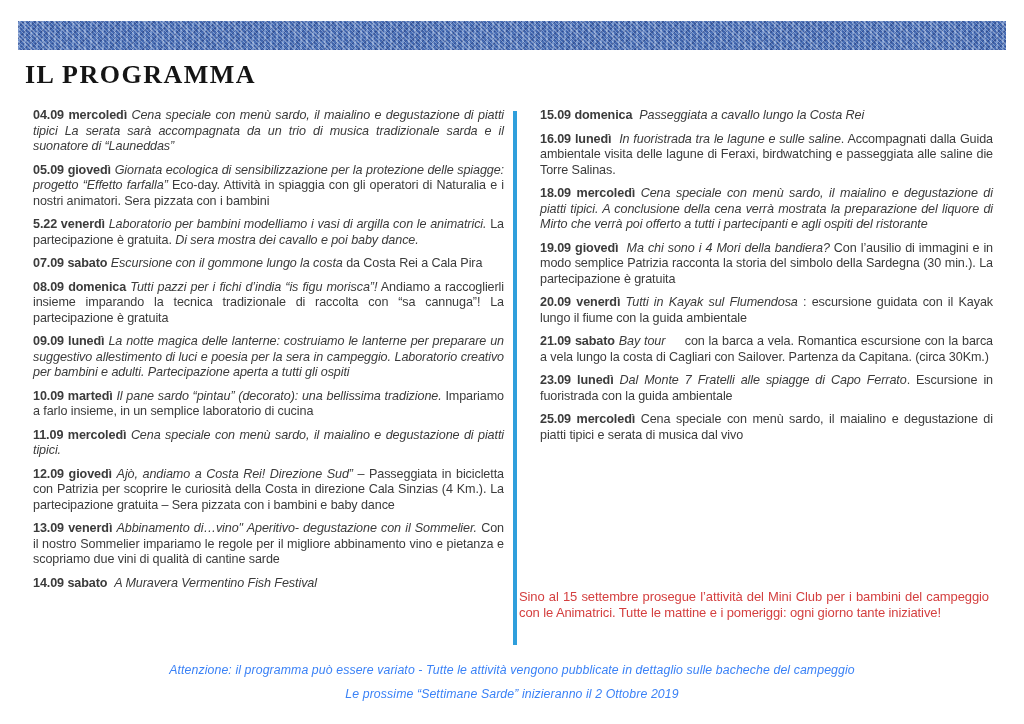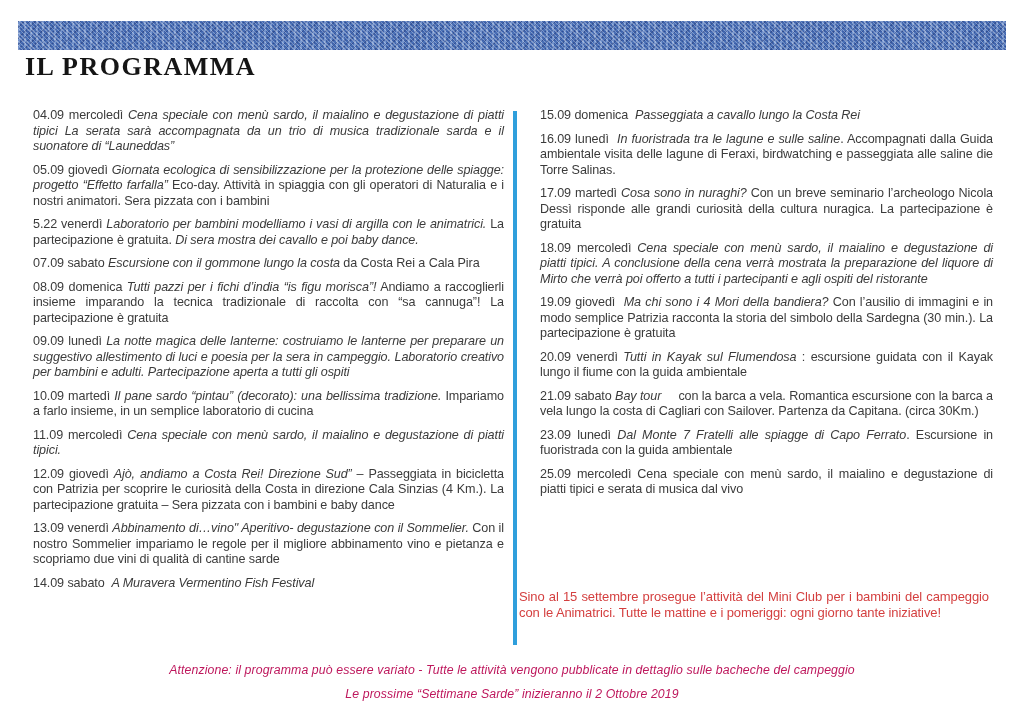--- a/index.html
+++ b/index.html
@@ -11,45 +11,45 @@
   .banner{
     position:absolute; left:18px; top:21px; width:988px; height:29px;
     background-color:var(--banner-blue,#4a70b6);
     background-image:
       repeating-linear-gradient(45deg, rgba(255,255,255,.30) 0 1px, rgba(255,255,255,0) 1px 3px),
       repeating-linear-gradient(135deg, rgba(26,48,110,.40) 0 1px, rgba(26,48,110,0) 1px 4px),
       repeating-linear-gradient(90deg, rgba(173,197,236,.45) 0 2px, rgba(173,197,236,0) 2px 6px),
       repeating-linear-gradient(0deg, rgba(40,70,150,.35) 0 1px, rgba(40,70,150,0) 1px 3px);
   }
   .title{
-    position:absolute; left:25px; top:52px; margin:0;
+    position:absolute; left:25px; top:60px; margin:0;
     font-family:"Liberation Serif", serif; font-weight:bold;
     font-size:26px; letter-spacing:1.5px; color:#151515;
   }
   .col{
     position:absolute; top:108px; color:var(--text-color,#3b3b3b);
     font-size:12.6px; line-height:15.5px; letter-spacing:-0.1px;
   }
   .col-left{ left:33px; width:471px; }
   .col-right{ left:540px; width:453px; }
   .entry{ margin:0 0 8px 0; text-align:justify; }
-  .datelabel{ font-weight:normal; }
+  .datelabel{ font-weight:bold; }
   .it{ font-style:italic; }
   .divider{
     position:absolute; left:513px; top:111px; width:4px; height:534px;
     background:var(--divider-blue,#2f9fdc);
   }
   .red-note{
     position:absolute; left:519px; top:589px; width:470px;
     color:var(--note-red,#d43f3f); font-size:13px; line-height:16px;
     text-align:justify; letter-spacing:-0.1px; margin:0;
   }
   .footer-line{
     position:absolute; left:0; width:1024px; text-align:center;
-    font-style:italic; color:#be185d; font-size:12.3px; margin:0;
+    font-style:italic; color:#3b82f6; font-size:12.3px; margin:0;
     letter-spacing:0.1px;
   }
   .footer-1{ top:663px; }
   .footer-2{ top:687px; }
 </style>
 </head>
 <body>
 
 <div class="page">
   <div class="banner"></div>
@@ -68,21 +68,20 @@
       <p class="entry"><span class="datelabel">12.09 giovedì </span><span class="it">Ajò, andiamo a Costa Rei! Direzione Sud”</span><span class="rm"> – Passeggiata in bicicletta con Patrizia  per scoprire le curiosità della Costa in direzione Cala Sinzias (4 Km.). La partecipazione gratuita – Sera pizzata con i bambini e baby dance</span></p>
       <p class="entry"><span class="datelabel">13.09 venerdì </span><span class="it">Abbinamento di…vino" Aperitivo- degustazione con il Sommelier.</span><span class="rm"> Con il nostro Sommelier impariamo le regole per il migliore abbinamento vino e pietanza e scopriamo due vini di qualità di cantine sarde</span></p>
       <p class="entry"><span class="datelabel">14.09 sabato </span><span class="it">&nbsp;A Muravera Vermentino Fish Festival</span></p>
     </div>
 
   <div class="divider"></div>
 
   <div class="col col-right" id="col-right">
       <p class="entry"><span class="datelabel">15.09 domenica </span><span class="it">&nbsp;Passeggiata a cavallo lungo la Costa Rei</span></p>
       <p class="entry"><span class="datelabel">16.09 lunedì </span><span class="it">&nbsp;In fuoristrada tra le lagune e sulle saline</span><span class="rm">. Accompagnati dalla Guida ambientale visita delle lagune di Feraxi, birdwatching e passeggiata alle saline die Torre Salinas.</span></p>
-      <p class="entry"><span class="datelabel">17.09 martedì </span><span class="it">Cosa sono in nuraghi?</span><span class="rm"> Con un breve seminario l’archeologo Nicola Dessì risponde alle grandi curiosità della cultura nuragica. La partecipazione è gratuita</span></p>
       <p class="entry"><span class="datelabel">18.09 mercoledì </span><span class="it">Cena speciale con menù sardo, il maialino e degustazione di piatti tipici. A conclusione della cena verrà mostrata la preparazione del liquore di Mirto che verrà poi offerto a tutti i partecipanti e agli ospiti del ristorante</span></p>
       <p class="entry"><span class="datelabel">19.09 giovedì </span><span class="it">&nbsp;Ma chi sono i 4 Mori della bandiera?</span><span class="rm"> Con l’ausilio di immagini e in modo semplice Patrizia racconta la storia del simbolo della Sardegna (30 min.). La partecipazione è gratuita</span></p>
       <p class="entry"><span class="datelabel">20.09 venerdì </span><span class="it">Tutti in Kayak sul Flumendosa</span><span class="rm"> : escursione guidata con il Kayak lungo il fiume con la guida ambientale</span></p>
       <p class="entry"><span class="datelabel">21.09 sabato </span><span class="it">Bay tour</span><span class="rm">&nbsp;&nbsp;&nbsp;&nbsp; con la barca a vela. Romantica escursione con la barca a vela lungo la costa di Cagliari con Sailover. Partenza da Capitana. (circa 30Km.)</span></p>
       <p class="entry"><span class="datelabel">23.09 lunedì </span><span class="it">Dal Monte 7 Fratelli alle spiagge di Capo Ferrato</span><span class="rm">. Escursione in fuoristrada con la guida ambientale</span></p>
       <p class="entry"><span class="datelabel">25.09 mercoledì </span><span class="rm">Cena speciale con menù sardo, il maialino e degustazione di piatti tipici e serata di musica dal vivo</span></p>
     </div>
 
   <p class="red-note">Sino al 15 settembre prosegue l’attività del Mini Club per i bambini del campeggio con le Animatrici. Tutte le mattine e i pomeriggi: ogni giorno tante iniziative!</p>
 

